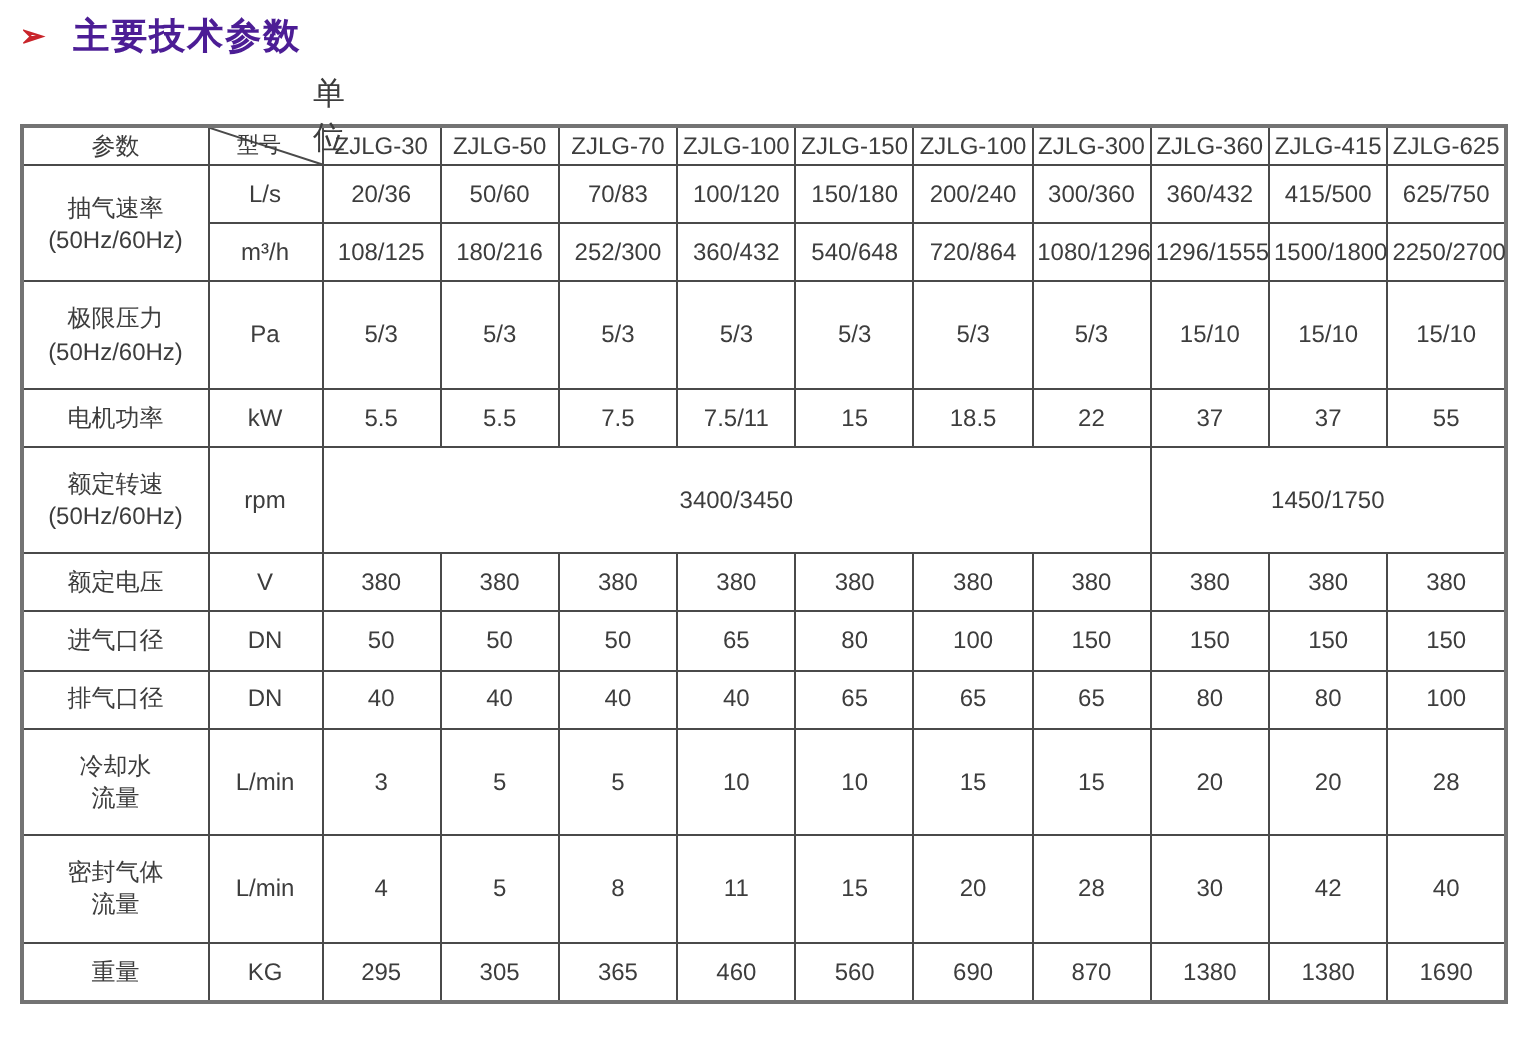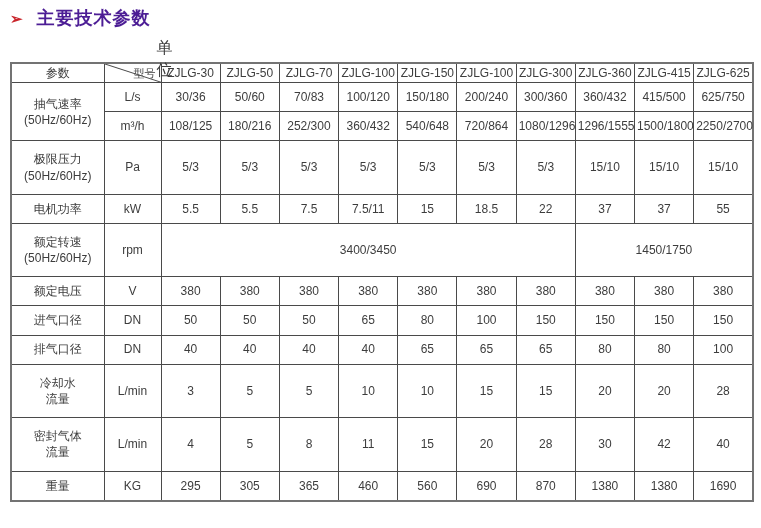--- a/index.html
+++ b/index.html
@@ -44,21 +44,21 @@
   .model-cell { font-size: 12px; }
 
   .diag-cell { position: relative; padding: 0; }
   .diag-cell svg {
     position: absolute; left: 0; top: 0; width: 100%; height: 100%;
   }
   .diag-cell line {
     stroke: #4a4a4a; stroke-width: 1; vector-effect: non-scaling-stroke;
   }
   .diag-top {
-    position: absolute; top: 2px; right: 5px; font-size: 11px;
+    position: absolute; top: 2px; right: 20px; font-size: 11px;
   }
   .diag-bottom {
     position: absolute; bottom: 2px; left: 4px; font-size: 16px; margin-left: 48px;
   }
 </style>
 </head>
 <body>
 
 <div class="page">
 
@@ -91,21 +91,21 @@
           <th class="model-cell">ZJLG-300</th>
           <th class="model-cell">ZJLG-360</th>
           <th class="model-cell">ZJLG-415</th>
           <th class="model-cell">ZJLG-625</th>
         </tr>
     </thead>
     <tbody>
         <tr>
           <td class="param-cell" rowspan="2">抽气速率<br>(50Hz/60Hz)</td>
           <td class="unit-cell">L/s</td>
-          <td class="value-cell">30/36</td>
+          <td class="value-cell">20/36</td>
           <td class="value-cell">50/60</td>
           <td class="value-cell">70/83</td>
           <td class="value-cell">100/120</td>
           <td class="value-cell">150/180</td>
           <td class="value-cell">200/240</td>
           <td class="value-cell">300/360</td>
           <td class="value-cell">360/432</td>
           <td class="value-cell">415/500</td>
           <td class="value-cell">625/750</td>
         </tr>

